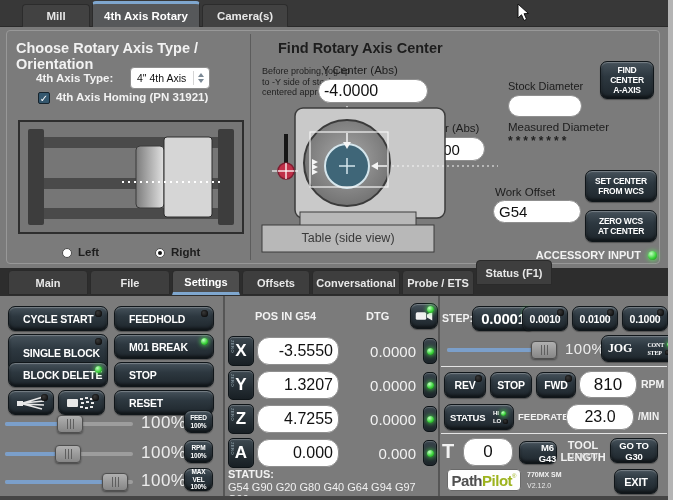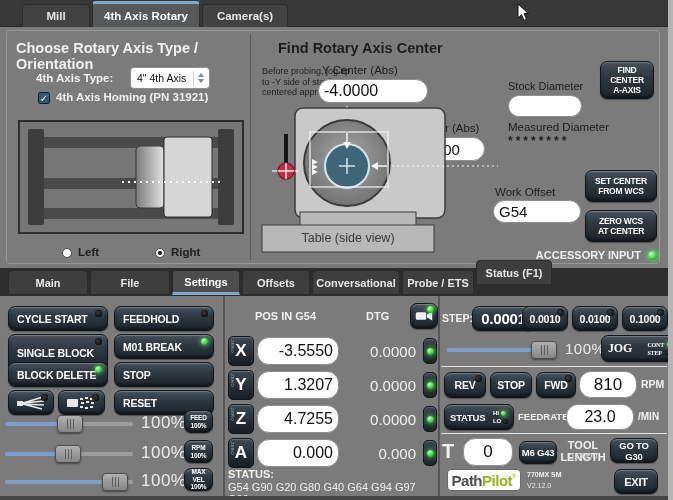--- a/index.html
+++ b/index.html
@@ -20,21 +20,21 @@
   
   .lblw{color:#f2f2f2;font-weight:bold;}
   .lbld{color:#1d1d1d;font-weight:bold;}
   .field{background:#fff;border:1px solid #8f8f8f;border-radius:12px;color:#111;
     display:flex;align-items:center;}
   .btn{background:linear-gradient(180deg,#46525b 0%,#2d3840 40%,#1e262c 100%);
     border:1px solid #10161a;border-radius:7px;color:#fff;font-weight:bold;
     box-shadow:inset 0 1px 1px rgba(255,255,255,.28),inset 0 -2px 3px rgba(0,0,0,.5),0 1px 1px rgba(0,0,0,.35);
     display:flex;align-items:center;letter-spacing:-.2px;}
   .btn.c{justify-content:center;text-align:center;}
-  .btn.l{justify-content:flex-start;padding-left:8px;}
+  .btn.l{justify-content:flex-start;padding-left:14px;}
   .pre{white-space:pre-line;line-height:1.18;}
   .led{width:7px;height:7px;border-radius:50%;}
   .led.on{background:radial-gradient(circle at 35% 30%,#c2ffc2,#3bd43b 55%,#157a15);box-shadow:0 0 4px 1px rgba(80,255,80,.6);}
   .led.off{background:radial-gradient(circle at 35% 30%,#3a3a3a,#0d0d0d);box-shadow:inset 0 0 2px #000;}
   .cornled{position:absolute;top:3px;right:5px;}
   
   .strack{height:4px;background:#9d9d9d;border-radius:2px;}
   .sfill{height:4px;background:#7b9fca;border-radius:2px;}
   .shandle{width:26px;height:18px;background:linear-gradient(#b0b0b0,#868686);
     border:1px solid #4f4f4f;border-radius:4px;box-shadow:0 1px 2px rgba(0,0,0,.45);
@@ -388,21 +388,21 @@
     </span>
     </div>
   <div class="abs lblw" style="left:518px;top:411px;font-size:9.5px;">FEEDRATE:</div>
   <div class="abs field" style="left:566px;top:404px;width:68px;height:26px;font-size:16px;justify-content:center;">23.0</div>
   <div class="abs lblw" style="left:638px;top:411px;font-size:10px;">/MIN</div>
 
   <div class="abs hline" style="left:441px;top:433px;width:226px;"></div>
 
   <div class="abs lblw" style="left:442px;top:440px;font-size:20px;">T</div>
   <div class="abs field" style="left:463px;top:438px;width:50px;height:28px;font-size:17px;justify-content:center;">0</div>
-  <div class="abs btn c" style="left:519px;top:441px;width:38px;height:23px;font-size:9.5px;">M6 G43</div>
+  <div class="abs btn c" style="left:519px;top:441px;width:38px;height:23px;font-size:9.5px;padding-left:19px;">M6 G43</div>
   <div class="abs lblw" style="left:558px;top:439px;width:50px;text-align:center;font-size:11px;">TOOL LENGTH</div>
   <div class="abs" style="left:558px;top:450px;width:50px;text-align:center;font-size:9.5px;color:#d8d8d8;">0.0000</div>
   <div class="abs btn c" style="left:610px;top:438px;width:48px;height:25px;font-size:9.5px;">GO TO G30</div>
 
   <div class="abs logo" style="left:447px;top:469px;width:74px;height:22px;">
     <span class="p1">Path</span>
       <span class="p2">Pilot</span>
       <span class="rg">®</span>
     </div>
   <div class="abs lblw" style="left:527px;top:471px;font-size:7px;">770MX SM</div>

